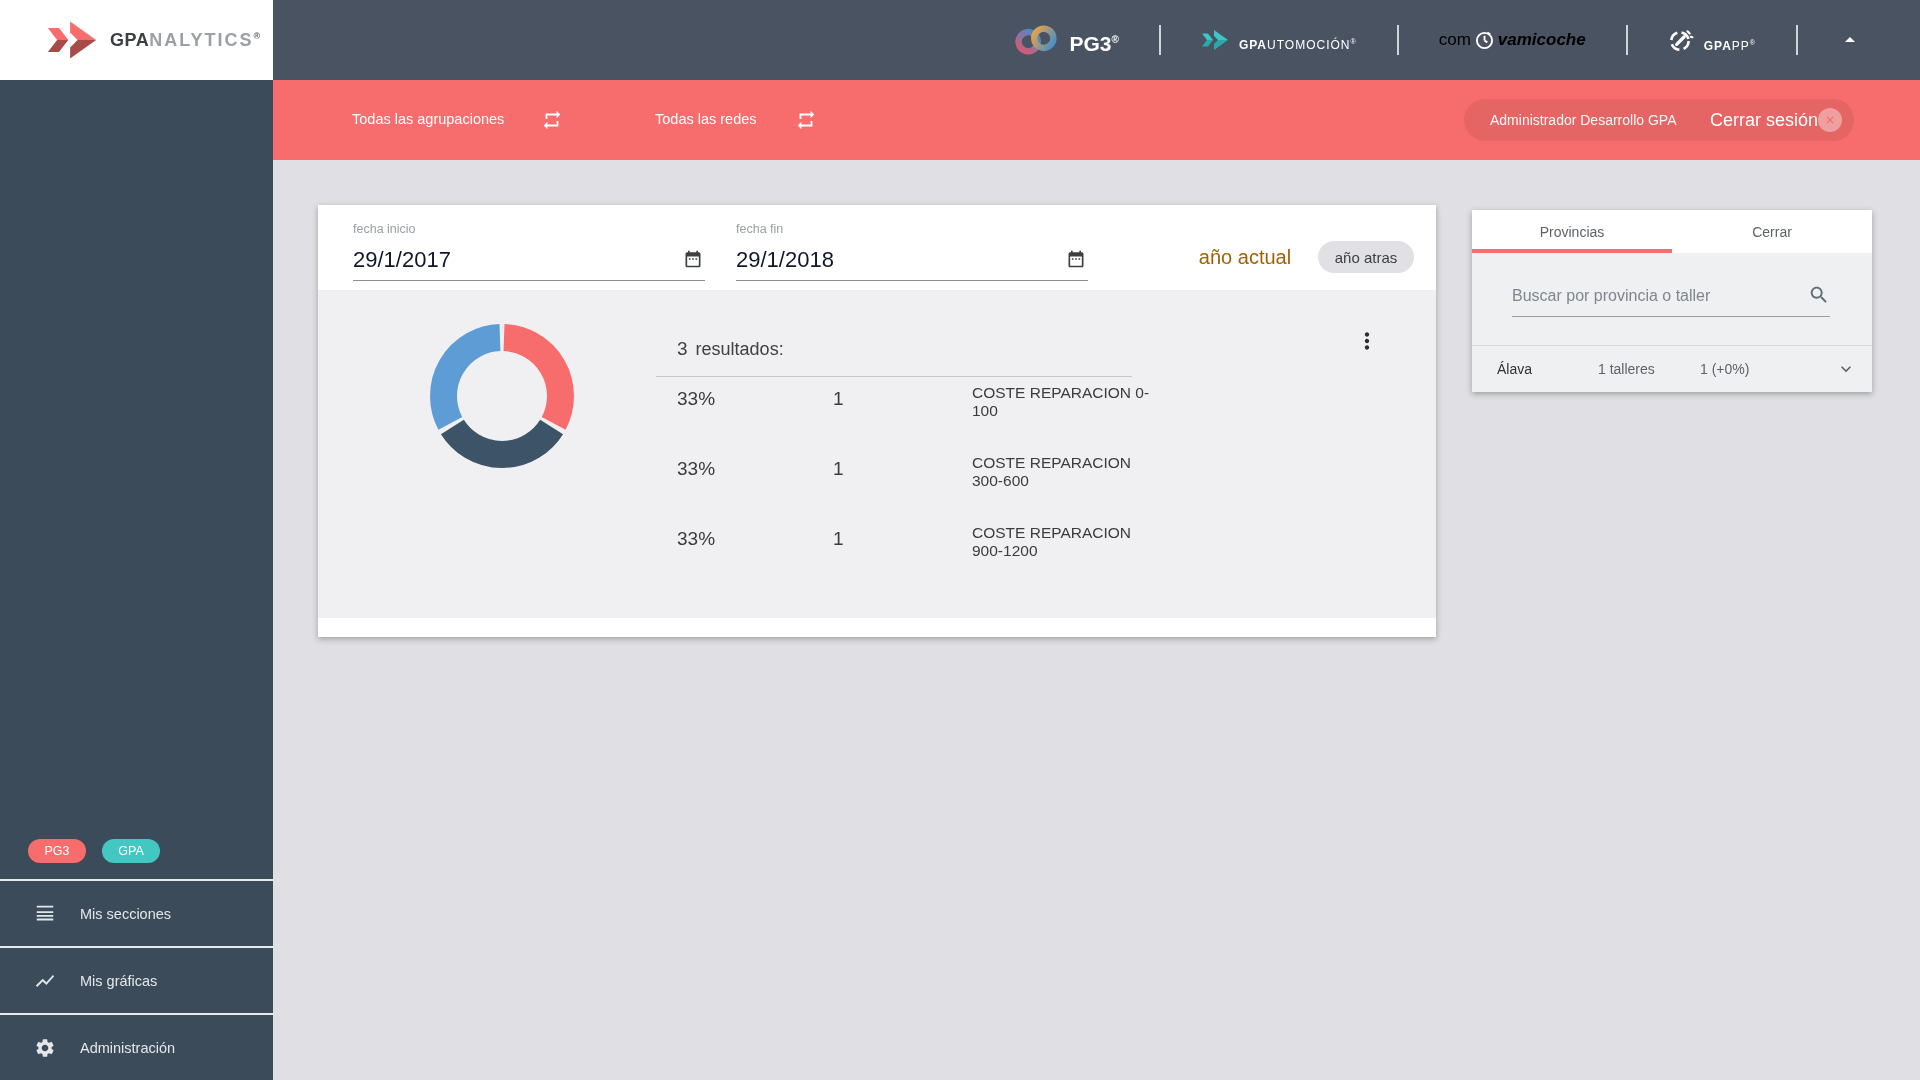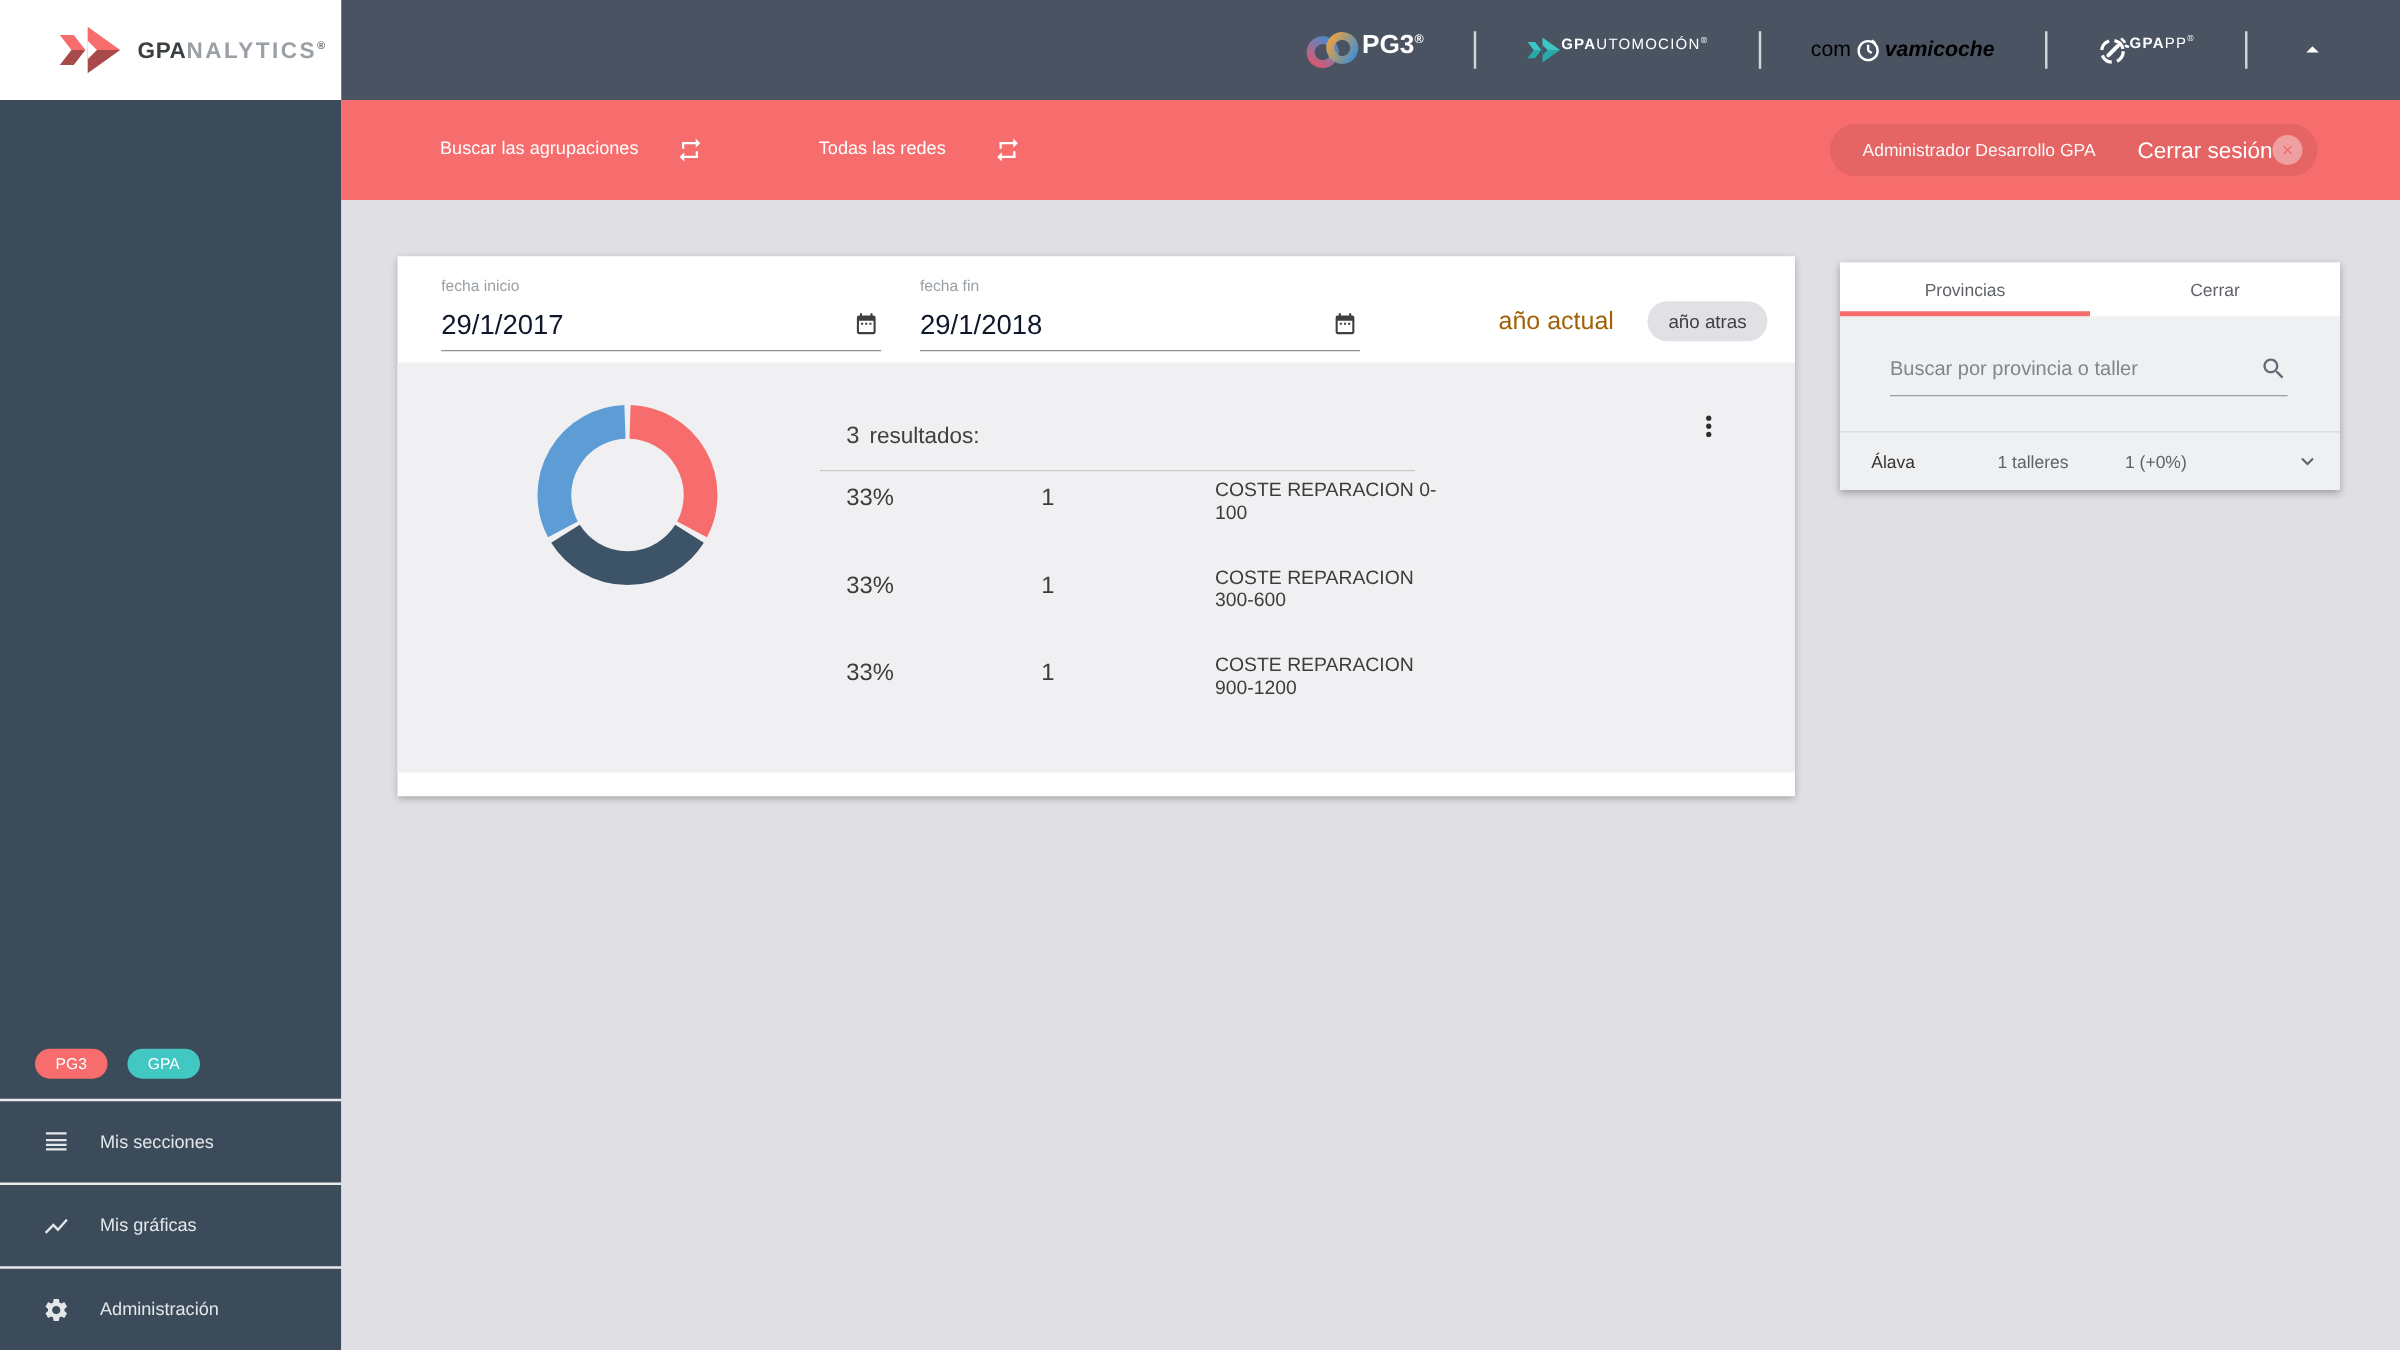--- a/index.html
+++ b/index.html
@@ -10,21 +10,21 @@
   
   .header { position:absolute; left:0; top:0; width:1920px; height:80px; background:#4a5362; }
   .logo-box { position:absolute; left:0; top:0; width:273px; height:80px; background:#ffffff;
               display:flex; align-items:center; }
   .logo-arrow { margin-left:46px; }
   .brand-text { margin-left:12px; font-size:18px; letter-spacing:.5px; color:#3c4043; font-weight:bold; }
   .brand-text .lite { color:#9aa0a6; font-weight:bold; letter-spacing:2px; }
   .brand-text sup { font-size:9px; color:#5f6368; }
   .header-logos { position:absolute; right:58px; top:0; height:80px; display:flex; align-items:center; gap:40px; }
   .hdiv { width:2px; height:30px; background:rgba(255,255,255,.75); }
-  .hgroup { display:flex; align-items:flex-start; color:#fff; }
+  .hgroup { display:flex; align-items:flex-end; gap:10px; color:#fff; }
   .pg3-text { font-size:21px; font-weight:bold; }
   .pg3-text sup { font-size:10px; }
   .small-logo-text { font-size:12px; letter-spacing:1px; font-weight:normal; }
   .small-logo-text b { font-weight:bold; }
   .small-logo-text sup { font-size:7px; }
   .comprova { font-size:17px; display:flex; align-items:center; gap:4px; }
   .comprova .it { font-style:italic; font-weight:bold; }
   .collapse-btn { display:flex; align-items:center; }
 
   
@@ -217,21 +217,21 @@
             <path d="M19.14 12.94c.04-.3.06-.61.06-.94 0-.32-.02-.64-.07-.94l2.03-1.58c.18-.14.23-.41.12-.61l-1.92-3.32c-.12-.22-.37-.29-.59-.22l-2.39.96c-.5-.38-1.03-.7-1.62-.94l-.36-2.54c-.04-.24-.24-.41-.48-.41h-3.84c-.24 0-.43.17-.47.41l-.36 2.54c-.59.24-1.13.57-1.62.94l-2.39-.96c-.22-.08-.47 0-.59.22L2.74 8.87c-.12.21-.08.47.12.61l2.03 1.58c-.05.3-.09.63-.09.94s.02.64.07.94l-2.03 1.58c-.18.14-.23.41-.12.61l1.92 3.32c.12.22.37.29.59.22l2.39-.96c.5.38 1.03.7 1.62.94l.36 2.54c.05.24.24.41.48.41h3.84c.24 0 .44-.17.47-.41l.36-2.54c.59-.24 1.13-.56 1.62-.94l2.39.96c.22.08.47 0 .59-.22l1.92-3.32c.12-.22.07-.47-.12-.61l-2.01-1.58zM12 15.6c-1.98 0-3.6-1.62-3.6-3.6s1.62-3.6 3.6-3.6 3.6 1.62 3.6 3.6-1.62 3.6-3.6 3.6z"></path>
           </svg>
         <span class="mi-label">Administración</span>
       </div>
     </div>
   </div>
 
   <div class="main">
 
     <div class="toolbar">
-      <span class="tb-label" style="left:79px">Buscar las agrupaciones</span>
+      <span class="tb-label" style="left:79px">Todas las agrupaciones</span>
       <svg class="tb-icon" style="left:268px" viewBox="0 0 24 24">
           <path d="M7 7h10v3l4-4-4-4v3H5v6h2V7zm10 10H7v-3l-4 4 4 4v-3h12v-6h-2v4z"></path>
         </svg>
       <span class="tb-label" style="left:382px">Todas las redes</span>
       <svg class="tb-icon" style="left:522px" viewBox="0 0 24 24">
           <path d="M7 7h10v3l4-4-4-4v3H5v6h2V7zm10 10H7v-3l-4 4 4 4v-3h12v-6h-2v4z"></path>
         </svg>
 
       <div class="admin-pill">
         <span class="admin-user">Administrador Desarrollo GPA</span>

